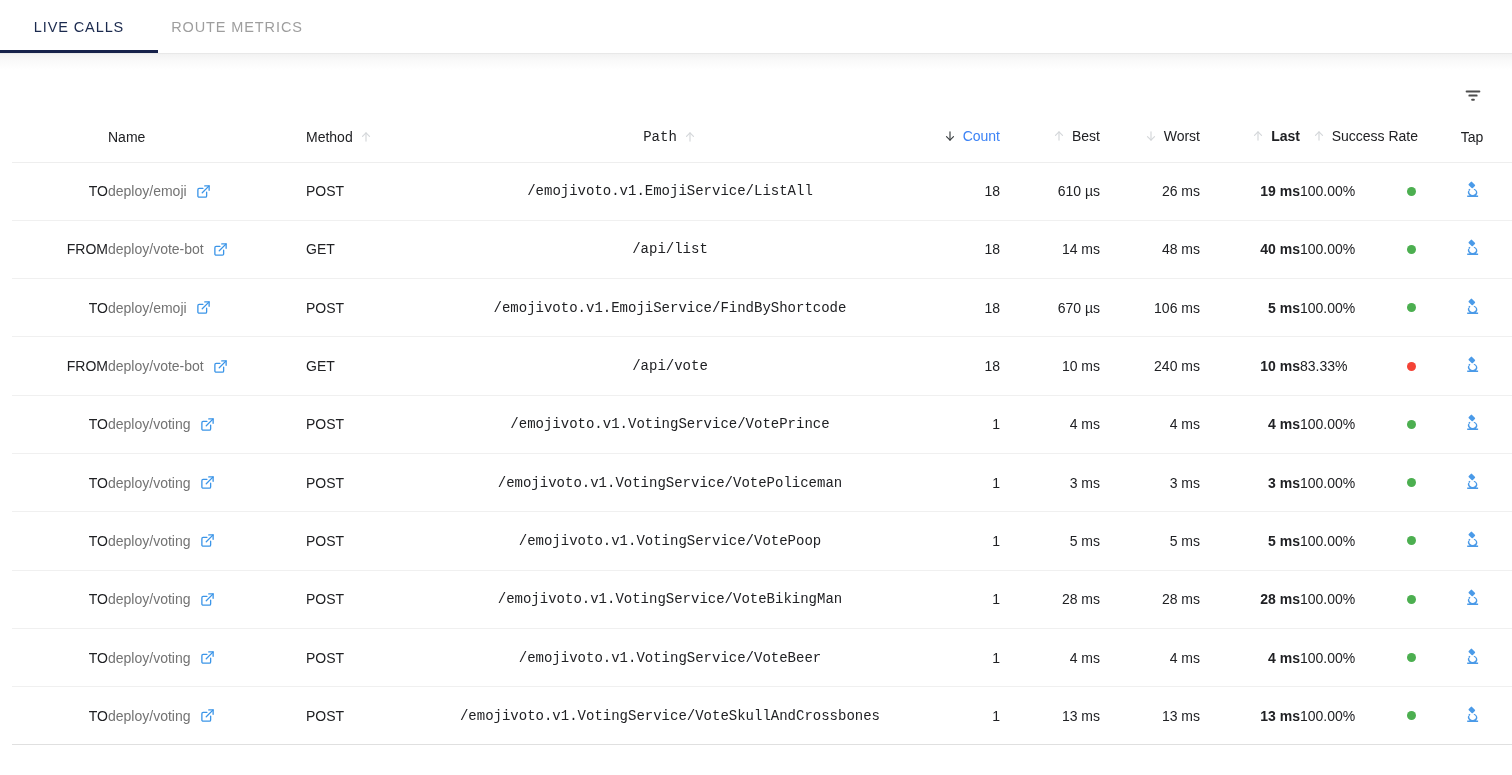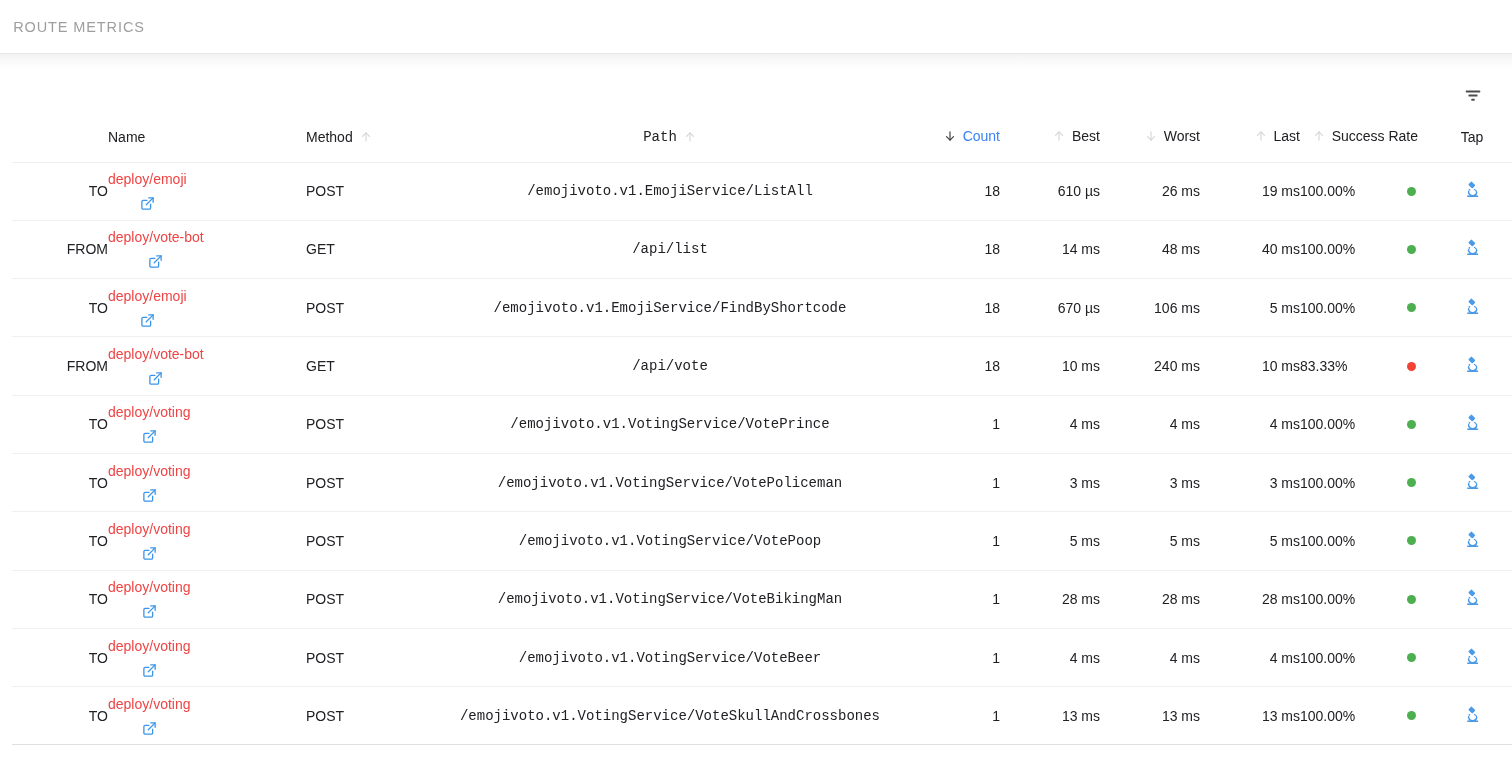--- a/index.html
+++ b/index.html
@@ -106,44 +106,43 @@
   tbody tr:last-child td { border-bottom: 1px solid #e0e0e0; }
 
   
   .c-dir   { width: 96px;  padding-left: 5px; text-align: right; }
   .c-name  { width: 198px; text-align: left; }
   .c-meth  { width: 120px; text-align: left; }
   .c-path  { width: 488px; text-align: center; font-family: Liberation Mono, monospace; }
   .c-count { width: 86px;  text-align: right; }
   .c-best  { width: 100px; text-align: right; }
   .c-worst { width: 100px; text-align: right; }
-  .c-last  { width: 100px; text-align: right; }
+  .c-last  { width: 100px; text-align: right; font-weight: bold; }
   .c-succ  { width: 134px; text-align: right; }
   .c-tap   { width: 90px;  text-align: center; padding-right: 14px; }
 
   thead .c-count, thead .c-best, thead .c-worst,
   thead .c-last, thead .c-succ { text-align: right; }
   thead .c-succ { padding-right: 16px; }
   tbody .c-succ { padding-right: 0; }
   thead .c-tap  { text-align: center; }
 
   .hlabel { display: inline-flex; align-items: center; gap: 6px; }
   .sort-arrow { display: inline-block; width: 14px; height: 14px; opacity: 1; }
   .sort-arrow.faint { opacity: 0.42; }
 
   
   .res-link {
-    color: #ef4444;
+    color: #737373;
     text-decoration: none;
     font-size: 14px;
     display: inline-flex;
     align-items: center;
     gap: 9px;
     cursor: pointer;
-    flex-direction: column;
   }
   .ext-icon { display: inline-flex; }
 
   
   .succ-wrap {
     display: inline-flex;
     align-items: center;
     justify-content: space-between;
     gap: 10px;
     padding-right: 18px;
@@ -154,20 +153,23 @@
   .tap-btn {
     border: none; background: none; cursor: pointer;
     display: inline-flex; align-items: center; justify-content: center;
     width: 30px; height: 30px;
   }
 </style>
 </head>
 <body>
 
 <div class="tabbar">
+  <button class="tab tab-0 active">
+    <span>LIVE CALLS</span>
+  </button>
   <button class="tab tab-1">
     <span>ROUTE METRICS</span>
   </button>
 </div>
 
 <div class="under-shadow"></div>
 
 <div class="toolbar">
   <button class="icon-btn" title="Filter">
     <span>

